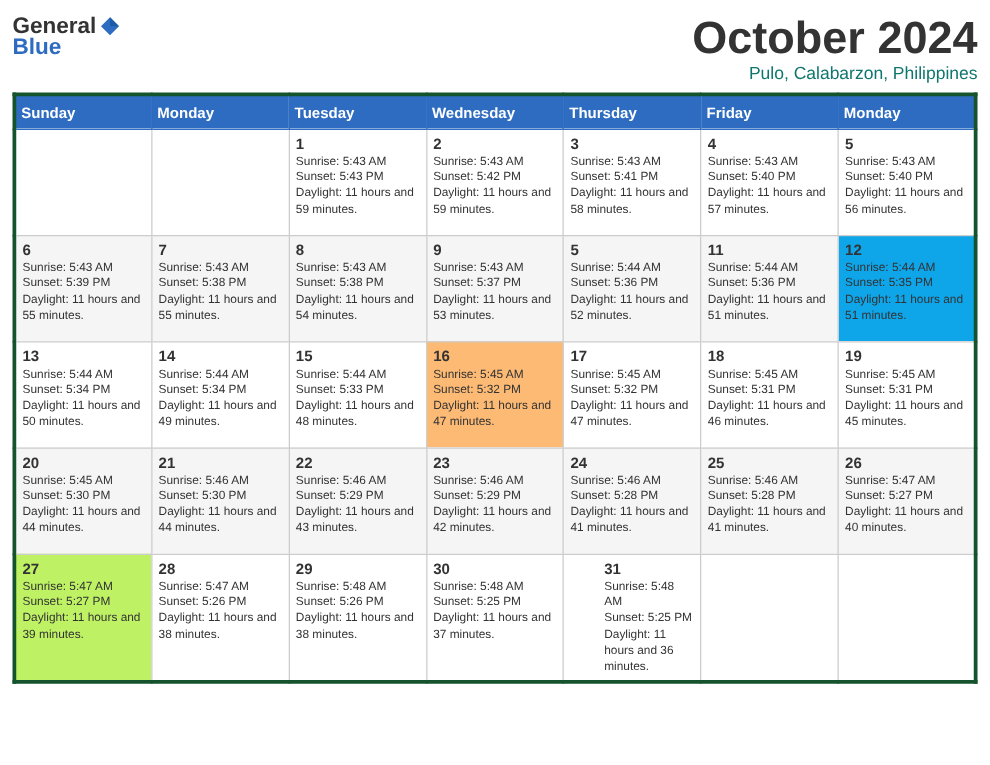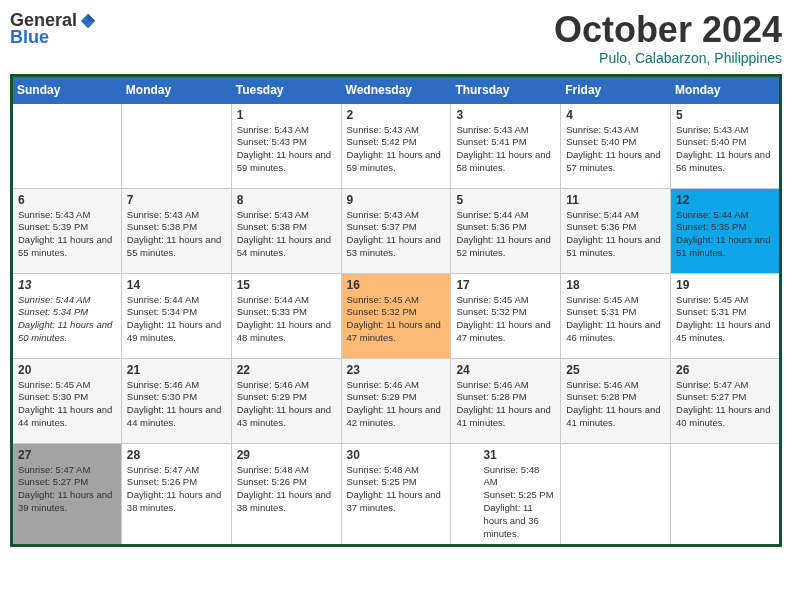--- a/index.html
+++ b/index.html
@@ -164,21 +164,21 @@
         <td style="background: rgb(245, 245, 245);">
           <span class="day-number">11</span>
           <div class="day-info">Sunrise: 5:44 AM<br>Sunset: 5:36 PM<br>Daylight: 11 hours and 51 minutes.</div>
         </td>
         <td style="background: #0ea5e9;">
           <span class="day-number">12</span>
           <div class="day-info">Sunrise: 5:44 AM<br>Sunset: 5:35 PM<br>Daylight: 11 hours and 51 minutes.</div>
         </td>
       </tr>
       <tr style="background: rgb(255, 255, 255);">
-        <td style="background: rgb(255, 255, 255); font-style: italic;">
+        <td style="background: rgb(255, 255, 255);">
           <span class="day-number">13</span>
           <div class="day-info">Sunrise: 5:44 AM<br>Sunset: 5:34 PM<br>Daylight: 11 hours and 50 minutes.</div>
         </td>
         <td style="background: rgb(255, 255, 255);">
           <span class="day-number">14</span>
           <div class="day-info">Sunrise: 5:44 AM<br>Sunset: 5:34 PM<br>Daylight: 11 hours and 49 minutes.</div>
         </td>
         <td style="background: rgb(255, 255, 255);">
           <span class="day-number">15</span>
           <div class="day-info">Sunrise: 5:44 AM<br>Sunset: 5:33 PM<br>Daylight: 11 hours and 48 minutes.</div>
@@ -224,21 +224,21 @@
         <td style="background: rgb(245, 245, 245);">
           <span class="day-number">25</span>
           <div class="day-info">Sunrise: 5:46 AM<br>Sunset: 5:28 PM<br>Daylight: 11 hours and 41 minutes.</div>
         </td>
         <td style="background: rgb(245, 245, 245);">
           <span class="day-number">26</span>
           <div class="day-info">Sunrise: 5:47 AM<br>Sunset: 5:27 PM<br>Daylight: 11 hours and 40 minutes.</div>
         </td>
       </tr>
       <tr style="background: rgb(255, 255, 255);">
-        <td style="background: #a3a3a3;">
+        <td style="background: #bef264;">
           <span class="day-number">27</span>
           <div class="day-info">Sunrise: 5:47 AM<br>Sunset: 5:27 PM<br>Daylight: 11 hours and 39 minutes.</div>
         </td>
         <td style="background: rgb(255, 255, 255);">
           <span class="day-number">28</span>
           <div class="day-info">Sunrise: 5:47 AM<br>Sunset: 5:26 PM<br>Daylight: 11 hours and 38 minutes.</div>
         </td>
         <td style="background: rgb(255, 255, 255);">
           <span class="day-number">29</span>
           <div class="day-info">Sunrise: 5:48 AM<br>Sunset: 5:26 PM<br>Daylight: 11 hours and 38 minutes.</div>

